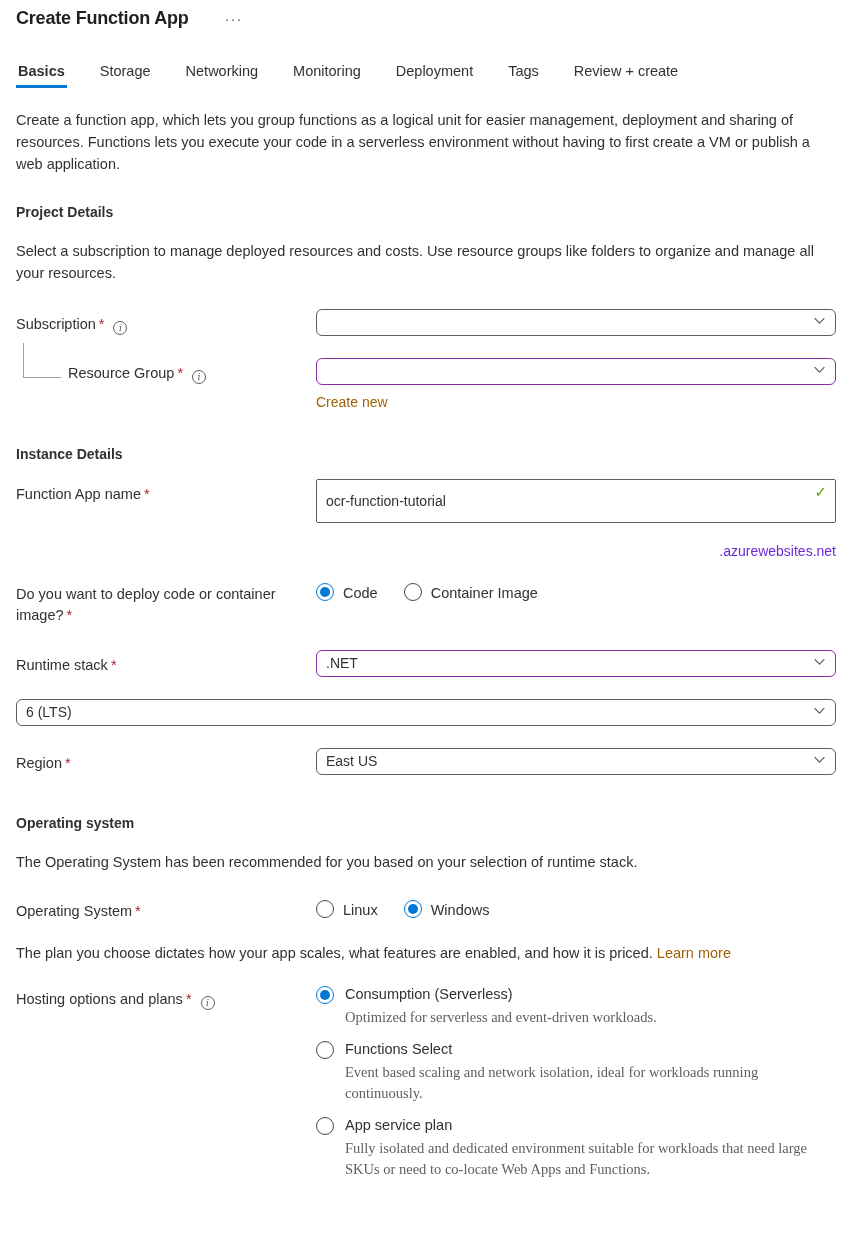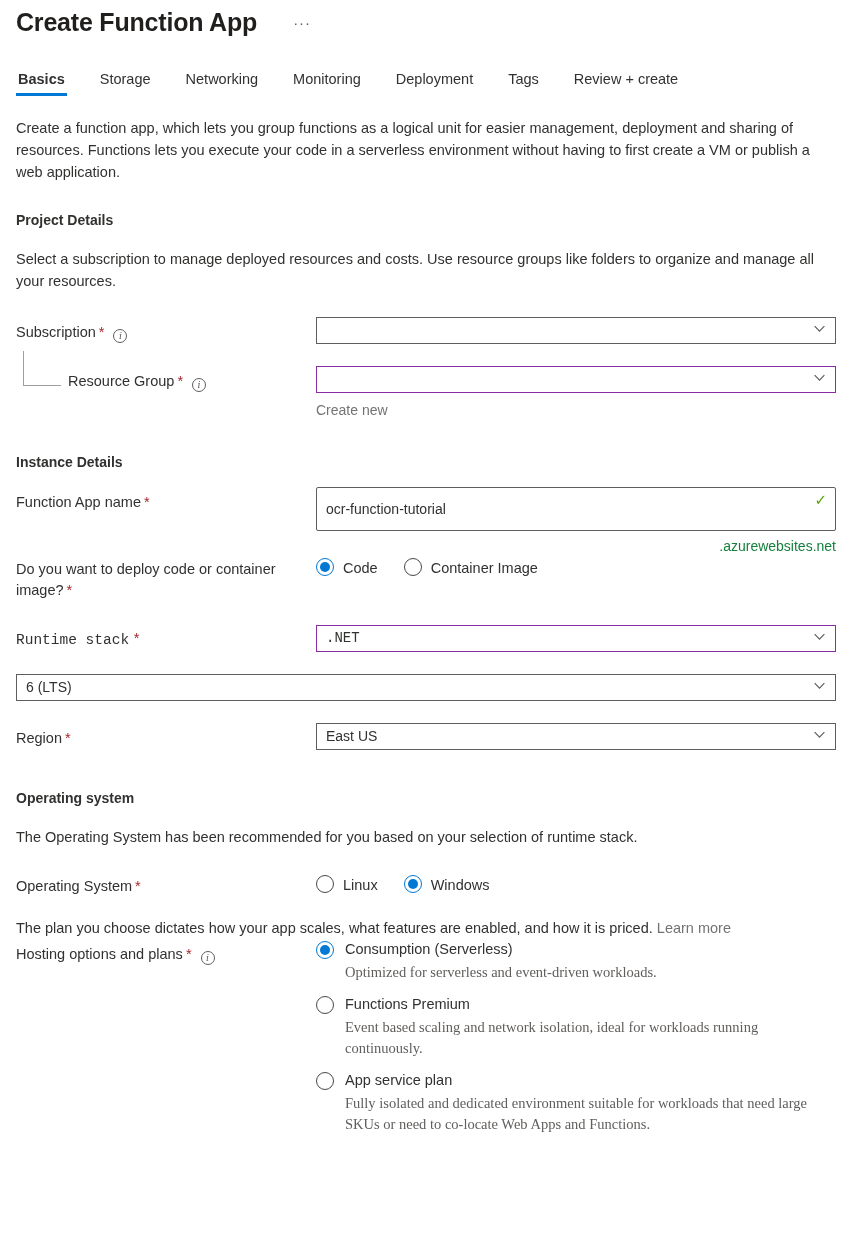--- a/index.html
+++ b/index.html
@@ -7,21 +7,21 @@
   body {
     width:852px; min-height:1239px;
     font-family:"Liberation Sans","DejaVu Sans",sans-serif;
     font-size:14.5px; color:#323130;
     position:relative;
   }
   .page { padding:0 16px; }
 
   
   .title-row { display:flex; align-items:center; padding-top:8px; }
-  .page-title { font-size:25px; font-weight:700; color:#201f1e; letter-spacing:-0.2px; }
+  .page-title { font-size:18px; font-weight:700; color:#201f1e; letter-spacing:-0.2px; }
   .more-dots { margin-left:36px; color:#605e5c; font-size:15px; letter-spacing:1px; cursor:pointer; }
 
   
   .tabs { display:flex; margin-top:30px; border-bottom:1px solid transparent; }
   .tab { margin-right:31px; padding:4px 2px 9px; color:#323130; cursor:pointer; }
   .tab.active { font-weight:700; border-bottom:3px solid #0078d4; padding-bottom:6px; }
 
   p.body-text { margin-top:21px; line-height:1.5; color:#323130; }
 
   h2.section-heading { margin-top:29px; font-size:14px; font-weight:700; color:#323130; }
@@ -32,40 +32,40 @@
   .control-col { flex:1; min-width:0; }
   .required { color:#a4262c; margin-left:3px; }
   .info-icon {
     display:inline-flex; align-items:center; justify-content:center;
     width:14px; height:14px; border:1px solid #605e5c; border-radius:50%;
     font-size:9.5px; color:#605e5c; margin-left:9px; vertical-align:-2px;
     font-family:"DejaVu Serif",serif; font-style:italic; cursor:pointer;
   }
 
   .field {
-    height:27px; border:1px solid #605e5c; border-radius:0; background:#fff;
+    height:27px; border:1px solid #605e5c; border-radius:6px; background:#fff;
     display:flex; align-items:center; padding:0 9px; font-size:14px; color:#323130;
     cursor:pointer;
   }
   .field.purple { border-color:#8a2da5; }
   .field .spacer { flex:1; }
   .chev { flex:none; margin-left:6px; }
 
   .text-input-wrap { position:relative; }
   .text-input {
     width:100%; height:44px; border:1px solid #605e5c; border-radius:2px;
     padding:0 30px 0 9px; font-size:14px; color:#323130;
     font-family:"Liberation Sans","DejaVu Sans",sans-serif; outline:none;
   }
   .valid-check {
     position:absolute; right:9px; top:4px; color:#57a300; font-size:15px; font-weight:700;
   }
-  .domain-suffix { text-align:right; margin-top:7px; font-size:14px; color:#15803d; }
-
-  .link { color:#737373; text-decoration:none; cursor:pointer; }
+  .domain-suffix { text-align:right; margin-top:20px; font-size:14px; color:#6d28d9; }
+
+  .link { color:#a16207; text-decoration:none; cursor:pointer; }
   .create-new { display:inline-block; margin-top:9px; font-size:14px; }
 
   
   .sub-rg { position:relative; margin-top:24px; }
   .connector {
     position:absolute; left:7px; top:34px; width:38px; height:35px;
     border-left:1px solid #a19f9d; border-bottom:1px solid #a19f9d;
   }
   .rg-indent { padding-left:52px; }
 
@@ -81,23 +81,23 @@
     content:""; position:absolute; inset:3px; border-radius:50%; background:#0078d4;
   }
 
   
   .option-list { padding-top:2px; }
   .option-item { margin-bottom:13px; }
   .option-head { display:flex; align-items:flex-start; gap:11px; cursor:pointer; }
   .option-desc { margin:3px 0 0 29px; color:#605e5c; line-height:1.45; max-width:465px;font-family:Liberation Serif, serif; }
 
   
-  .row-mt20 { }
+  .row-mt20 { margin-top:20px; }
   .row-mt22 { margin-top:22px; }
-  .row-mt24 { margin-top:24px;font-family:Liberation Mono, monospace; }
+  .row-mt24 { margin-top:24px; }
   .mt16 { margin-top:16px; }
 </style>
 </head>
 <body>
 
 <div class="page">
 
   <div class="title-row">
     <span class="page-title">Create Function App</span>
     <span class="more-dots">···</span>
@@ -271,21 +271,21 @@
         <div class="option-head">
           <span class="radio selected"></span>
           <span>Consumption (Serverless)</span>
         </div>
         <div class="option-desc">Optimized for serverless and event-driven workloads.</div>
       </div>
 
       <div class="option-item">
         <div class="option-head">
           <span class="radio"></span>
-          <span>Functions Premium</span>
+          <span>Functions Select</span>
         </div>
         <div class="option-desc">Event based scaling and network isolation, ideal for workloads running continuously.</div>
       </div>
 
       <div class="option-item">
         <div class="option-head">
           <span class="radio"></span>
           <span>App service plan</span>
         </div>
         <div class="option-desc">Fully isolated and dedicated environment suitable for workloads that need large SKUs or need to co-locate Web Apps and Functions.</div>

